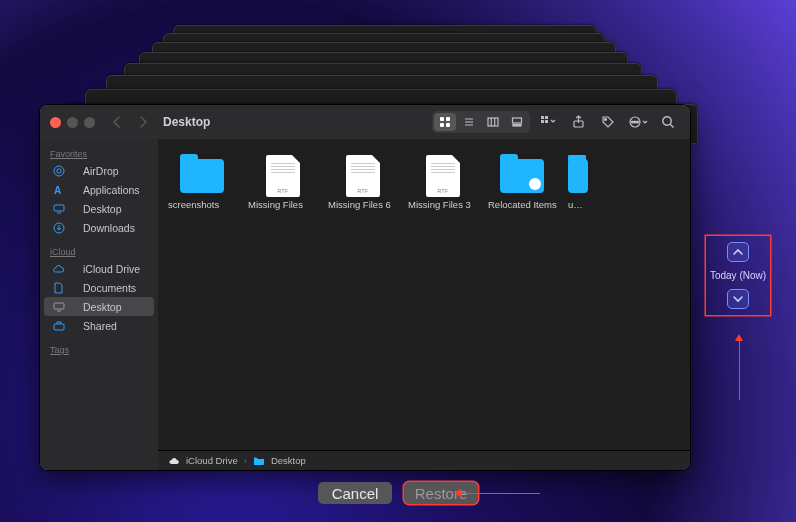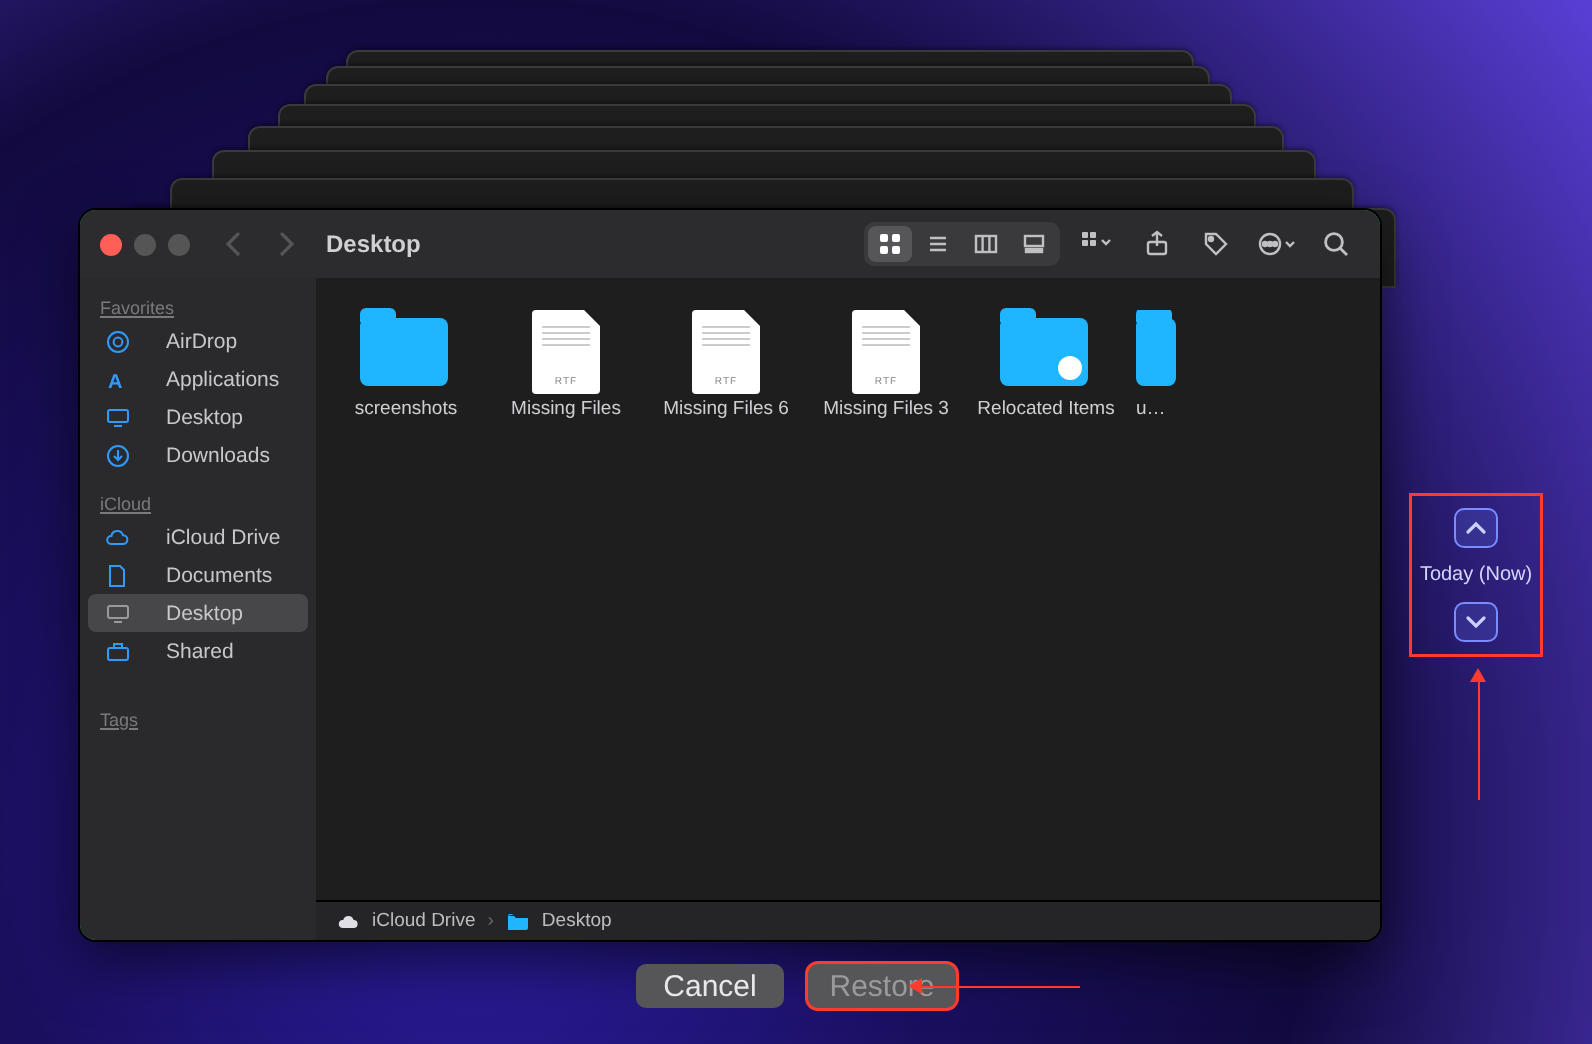--- a/index.html
+++ b/index.html
@@ -99,21 +99,21 @@
 
   .body-row { display:flex; flex:1; min-height:0; }
   .content {
     flex:1; background:#1e1e1e; display:flex; flex-direction:column;
   }
   .grid {
     flex:1; padding: 16px 10px;
     display:flex; gap: 10px; align-items:flex-start;
     overflow:hidden;
   }
-  .item { width: 70px; text-align:center; font-size:9.5px; color:#d0d0d4; }
+  .item { width: 70px; font-size:9.5px; color:#d0d0d4; }
   .thumb {
     width: 46px; height: 38px; margin: 0 auto 6px;
     position:relative;
   }
   .folder {
     width: 44px; height: 34px; background:#1fb6ff; border-radius:4px;
     position:relative; top:4px;
   }
   .folder::before{
     content:""; position:absolute; top:-5px; left:0; width:18px; height:7px;
@@ -177,21 +177,21 @@
     position:absolute; width:1.5px; background:#ff3b30;
   }
   .arrow-v::after{
     content:""; position:absolute; top:-6px; left:-3.5px;
     border-style:solid; border-width:0 4px 7px 4px;
     border-color: transparent transparent #ff3b30 transparent;
   }
 
   
   .timeline {
-    position:absolute; right: 26px; top: 248px;
+    position:absolute; right: 26px; top: 236px;
     width: 64px; padding: 6px;
     display:flex; flex-direction:column; align-items:center; gap:8px;
   }
   .tm-btn {
     width: 22px; height: 20px; background:#617bff33; border:1px solid #7a8cff;
     border-radius:5px; display:flex; align-items:center; justify-content:center;
     color:#c9d1ff; cursor:pointer;
   }
   .tm-label { font-size:10px; color:#d4d6ff; text-align:center; white-space:nowrap;}
 
@@ -370,21 +370,21 @@
       <div class="sb-item">
         <span class="sb-icon">
             <svg width="12" height="12" viewBox="0 0 12 12" fill="none" stroke="currentColor" stroke-width="1">
               <rect x="1" y="4" width="10" height="6" rx="1"></rect>
               <path d="M4 4V2h4v2"></path>
             </svg>
           </span>
         <span>Shared</span>
       </div>
 
-      <div class="sb-header" style="margin-top:16px">Tags</div>
+      <div class="sb-header" style="margin-top:6px">Tags</div>
     </div>
 
     <div class="content">
       <div class="grid">
         <div class="item">
           <div class="thumb">
               <div class="folder"></div>
             </div>
           <span class="item-label">screenshots</span>
         </div>

